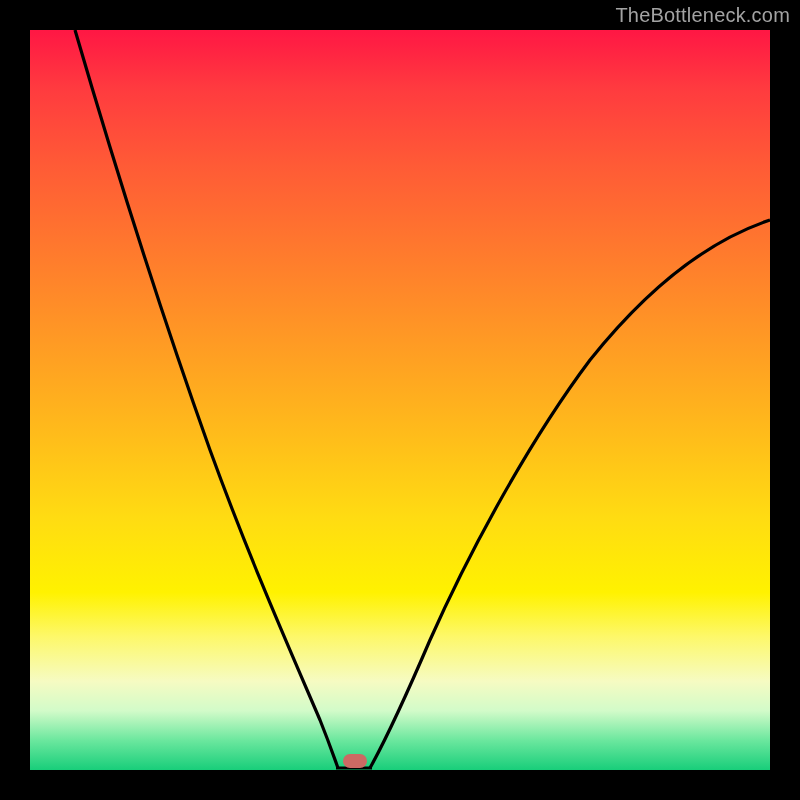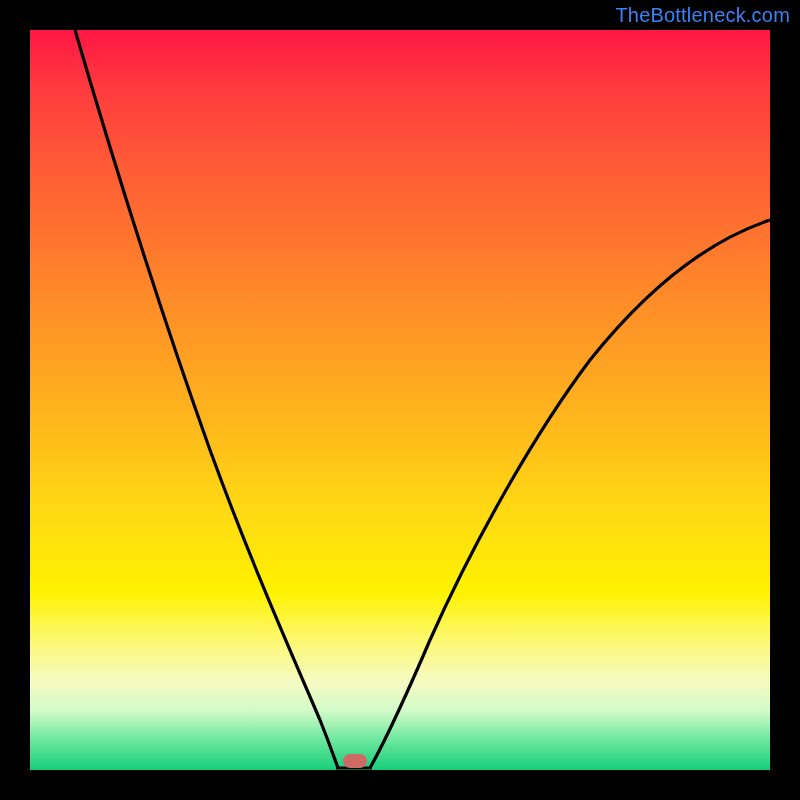--- a/index.html
+++ b/index.html
@@ -38,21 +38,21 @@
       #f6fbc2 88%,
       #d2fbc9 92%,
       #6be79e 96%,
       #18ce7a 100%
     );
   }
   .watermark {
     position: absolute;
     top: 4px;
     right: 10px;
-    color: #3b82f6;
+    color: #a3a3a3;
     font-size: 20px;
     font-weight: 500;
     letter-spacing: 0.2px;
     z-index: 5;
   }
   svg.curve-layer {
     position: absolute;
     top: 0;
     left: 0;
     width: 740px;

